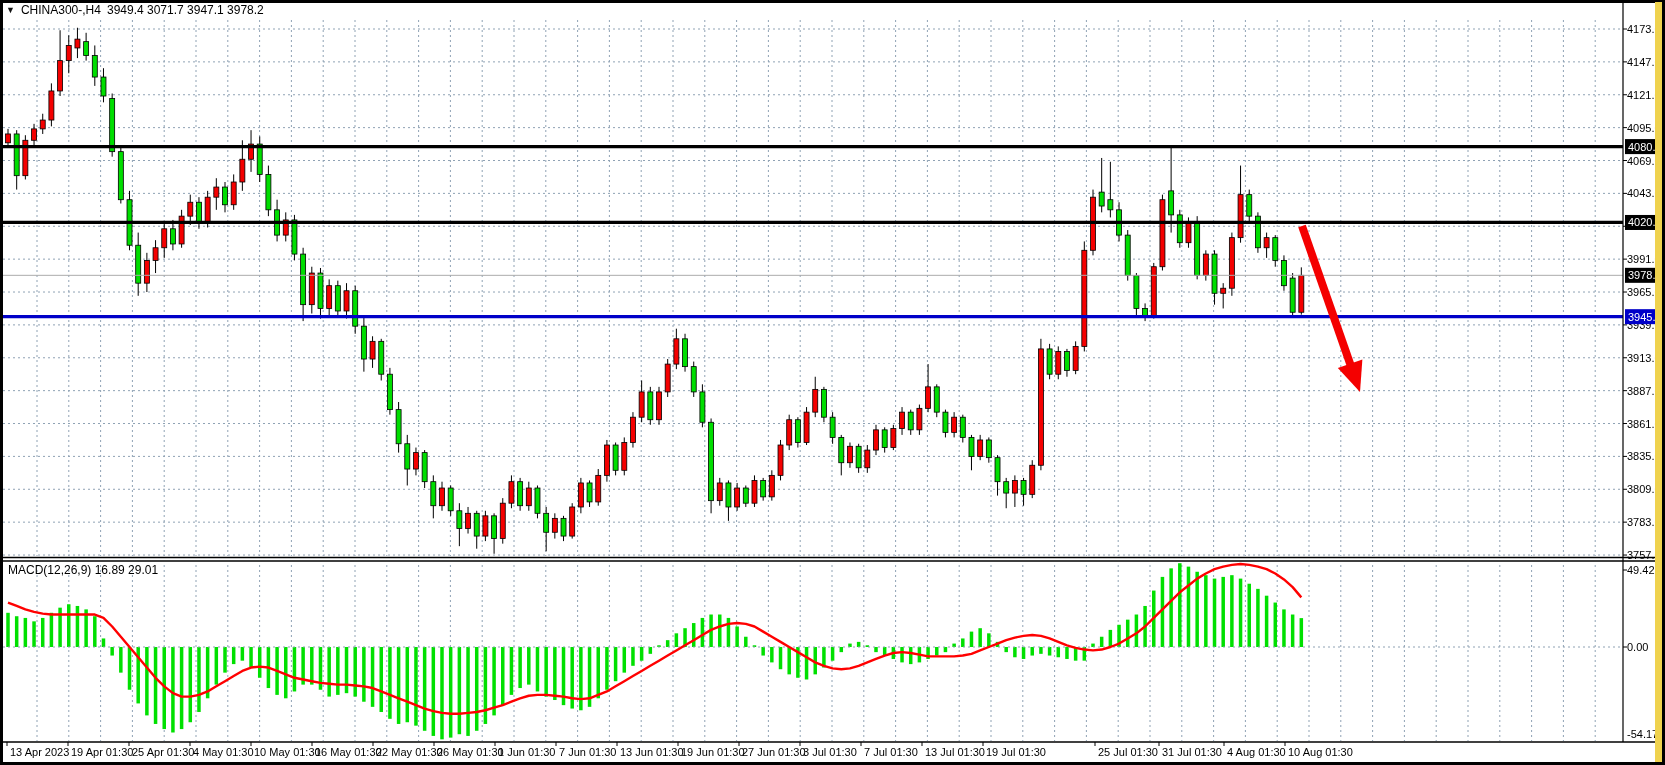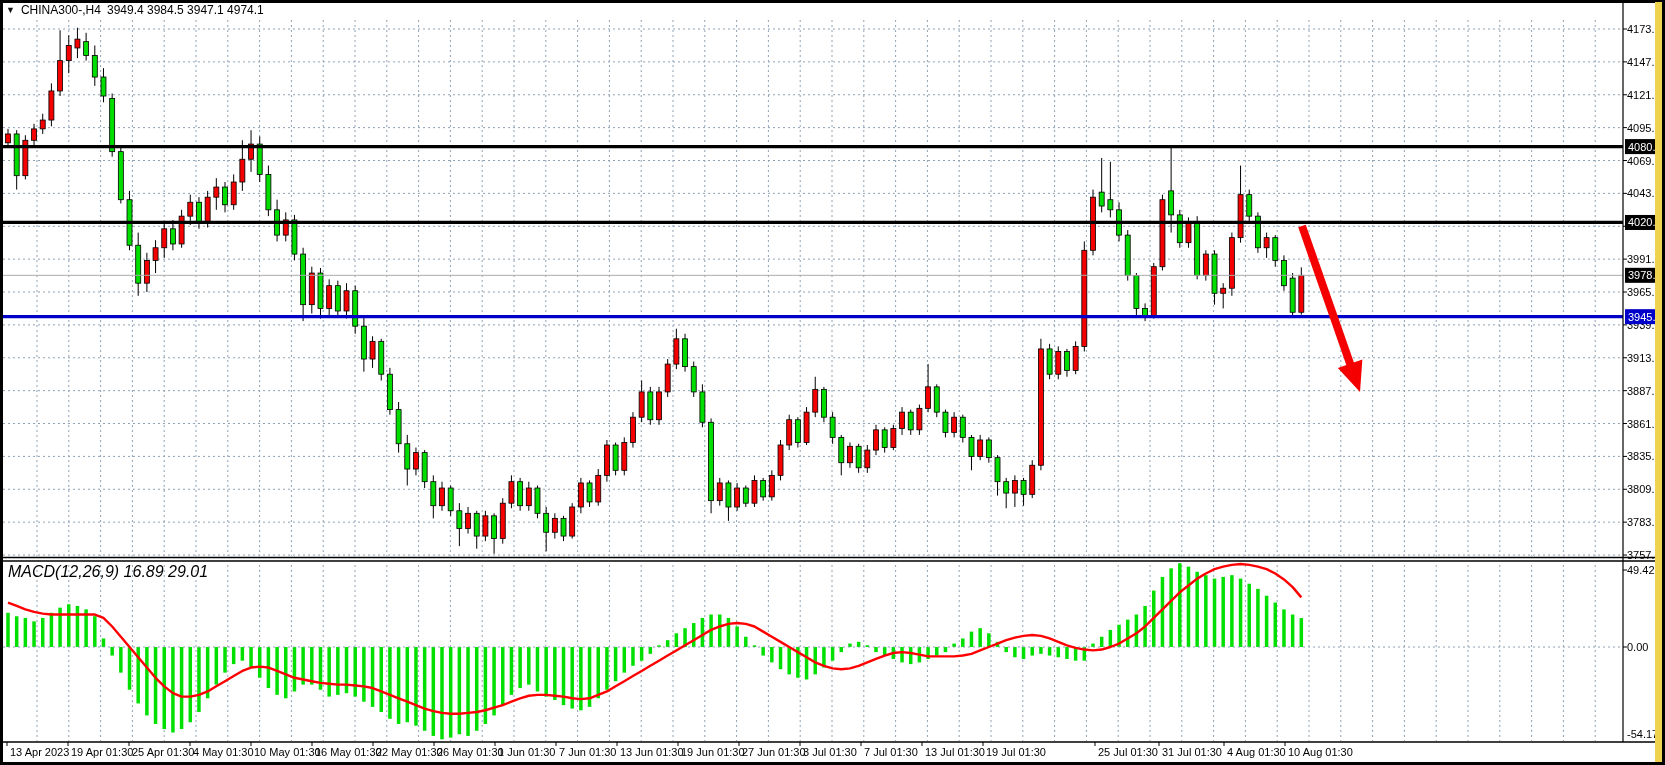--- a/index.html
+++ b/index.html
@@ -3,21 +3,21 @@
 <meta charset="utf-8">
 <style>
   html,body{margin:0;padding:0;background:#ffffff;}
   body{width:1665px;height:765px;overflow:hidden;font-family:"Liberation Sans",sans-serif;}
   .window{position:relative;width:1665px;height:765px;background:#ffffff;box-sizing:border-box;}
   .frame{position:absolute;background:#000;z-index:6;}
   .yellow-strip{position:absolute;top:2px;right:3px;width:7px;height:760px;background:#EFD24E;z-index:7;}
   .title-bar{position:absolute;left:6px;top:3px;z-index:5;display:flex;align-items:center;gap:6px;
              font-size:12px;color:#000;white-space:nowrap;}
   .title-bar .tri{font-size:9px;line-height:12px;color:#111;}
-  .macd-label{position:absolute;left:8px;top:563px;z-index:5;font-size:16px;color:#000;white-space:nowrap;font-style:italic;}
+  .macd-label{position:absolute;left:8px;top:563px;z-index:5;font-size:12px;color:#000;white-space:nowrap;}
   svg{position:absolute;left:0;top:0;z-index:1;}
   text{font-family:"Liberation Sans",sans-serif;}
 </style>
 </head>
 <body>
 
 <div class="window">
   <svg id="chart-svg" width="1665" height="765">
       <rect x="0" y="0" width="1665" height="765" fill="#FFFFFF"></rect>
       <line x1="37" y1="20" x2="37" y2="556" stroke="#8FA2B4" stroke-width="1" stroke-dasharray="2 3"></line>
@@ -690,21 +690,21 @@
       <text x="1227" y="756" font-size="11" fill="#000000" text-anchor="start">4 Aug 01:30</text>
       <line x1="1285" y1="742" x2="1285" y2="746" stroke="#000" stroke-width="1"></line>
       <text x="1288" y="756" font-size="11" fill="#000000" text-anchor="start">10 Aug 01:30</text>
       <line x1="1302" y1="226" x2="1352.0837501528217" y2="369.34314698911055" stroke="#F40000" stroke-width="8"></line>
       <polygon points="1360,392 1337.8322256434622,367.9669024036097 1362.3771497385924,359.3909650691666" fill="#F40000"></polygon>
     </svg>
 
   <div class="title-bar">
     <span class="tri">▼</span>
     <span>CHINA300-,H4</span>
-    <span>3949.4 3984.5 3947.1 4974.1</span>
+    <span>3949.4 3071.7 3947.1 3978.2</span>
   </div>
 
   <div class="macd-label">MACD(12,26,9) 16.89 29.01</div>
 
   <div class="yellow-strip"></div>
   <div class="frame" style="left:0;top:0;width:1665px;height:3px;"></div>
   <div class="frame" style="left:0;bottom:0;width:1665px;height:3px;"></div>
   <div class="frame" style="left:0;top:0;width:3px;height:765px;"></div>
   <div class="frame" style="right:0;top:0;width:3px;height:765px;"></div>
 </div>

